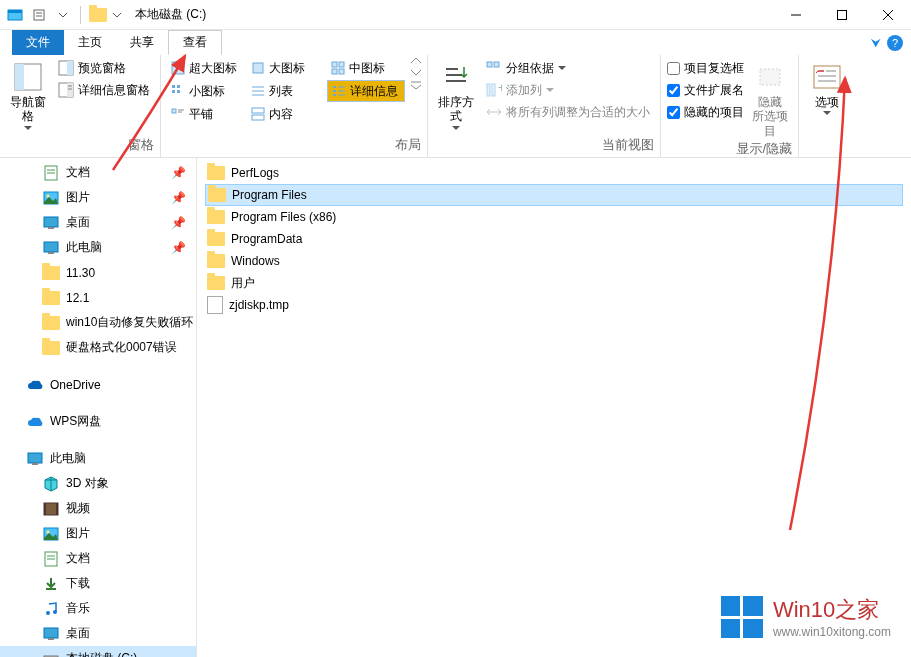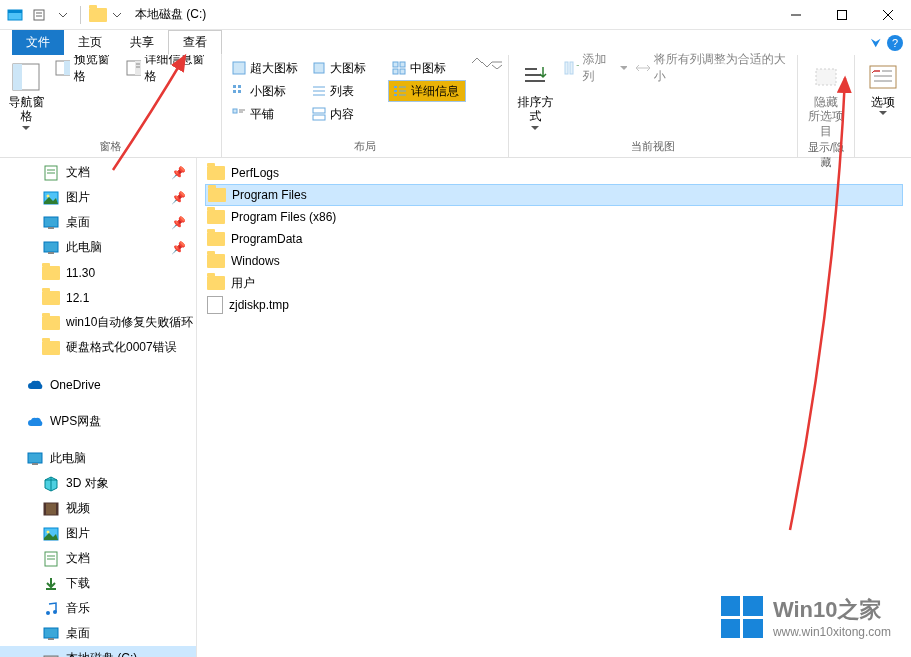--- a/index.html
+++ b/index.html
@@ -18,26 +18,26 @@
 .tab { padding: 0 14px; display: flex; align-items: center; color: #000; cursor: pointer; }
 .tab.file { background: #1979ca; color: #fff; }
 .tab.active { border: 1px solid #ccc; border-bottom: 1px solid #fff; background: #fff; }
 .tabs-right { margin-left: auto; display: flex; align-items: center; padding-right: 8px; gap: 6px; }
 .help-icon { width: 16px; height: 16px; border-radius: 50%; background: #1e88e5; color: #fff; display: flex; align-items: center; justify-content: center; font-size: 11px; }
 
 
 .ribbon { height: 103px; border-bottom: 1px solid #e1e1e1; display: flex; background: #fff; }
 .group { border-right: 1px solid #e1e1e1; display: flex; flex-direction: column; padding: 2px 6px 0; }
 .group-content { flex: 1; display: flex; align-items: flex-start; gap: 4px; }
-.group-label { text-align: center; color: #666; font-size: 11px; padding: 2px 0 3px; }
+.group-label { text-align: right; color: #666; font-size: 13px; padding: 2px 0 3px; }
 .big-btn { width: 44px; display: flex; flex-direction: column; align-items: center; gap: 2px; padding-top: 4px; text-align: center; line-height: 1.2; }
 .big-icon { width: 32px; height: 32px; display: flex; align-items: center; justify-content: center; }
 .small-btn { display: flex; align-items: center; gap: 4px; padding: 2px 4px; height: 22px; }
 .small-btn.selected { border: 1px solid #a2c5e8; background: #eab308; }
-.stack { display: flex; }
+.stack { display: flex; flex-direction: column; }
 .layout-grid { display: grid; grid-template-columns: repeat(3, auto); gap: 1px 2px; }
 .layout-grid .small-btn { width: 78px; }
 .check-row { display: flex; align-items: center; gap: 4px; height: 22px; }
 .check-row input { width: 13px; height: 13px; }
 
 
 .content { display: flex; height: calc(657px - 30px - 25px - 103px); }
 .nav { width: 197px; border-right: 1px solid #e5e5e5; overflow-y: auto; padding-top: 2px; }
 .nav-item { display: flex; align-items: center; height: 25px; gap: 6px; cursor: pointer; }
 .nav-item.selected { background: #cce8ff; }
@@ -55,21 +55,21 @@
 .file-ic { width: 16px; height: 18px; background: #fff; border: 1px solid #aaa; position: relative; }
 
 
 .arrow-svg { position: absolute; pointer-events: none; }
 
 
 .watermark { position: absolute; right: 20px; bottom: 18px; display: flex; align-items: center; gap: 10px; opacity: 0.9; }
 .wm-logo { width: 42px; height: 42px; display: grid; grid-template-columns: 1fr 1fr; grid-template-rows: 1fr 1fr; gap: 3px; }
 .wm-logo div { background: #0078d7; }
 .wm-text { display: flex; flex-direction: column; }
-.wm-title { font-size: 22px; font-weight: bold; color: #737373; }
+.wm-title { font-size: 22px; font-weight: normal; color: #b91c1c; }
 .wm-url { font-size: 12px; color: #777; }
 
 
 svg { display: block; }
 </style>
 </head>
 <body>
 
 <div class="titlebar">
   <div class="qat">
@@ -265,20 +265,30 @@
               <line x1="4" y1="18" x2="24" y2="18" stroke="#555" stroke-width="2"></line>
               <path d="M22 4 L22 14 M19 11 L22 14 L25 11" fill="none" stroke="#2e7d32" stroke-width="1.5"></path>
             </svg>
           </div>
         <span>排序方式</span>
         <svg width="8" height="5">
             <path d="M0 0 L4 4 L8 0" fill="#555"></path>
           </svg>
       </div>
       <div class="stack">
+        <div class="small-btn">
+          <svg width="16" height="14">
+              <rect x="1" y="1" width="5" height="5" fill="#cde6f7" stroke="#6aa9de"></rect>
+              <rect x="8" y="1" width="5" height="5" fill="#cde6f7" stroke="#6aa9de"></rect>
+            </svg>
+          <span>分组依据</span>
+          <svg width="8" height="5">
+              <path d="M0 0 L4 4 L8 0" fill="#555"></path>
+            </svg>
+        </div>
         <div class="small-btn" style="opacity:0.5">
           <svg width="16" height="14">
               <rect x="1" y="1" width="3" height="12" fill="#cde6f7" stroke="#6aa9de"></rect>
               <rect x="6" y="1" width="3" height="12" fill="#cde6f7" stroke="#6aa9de"></rect>
               <text x="12" y="9" fill="#2e7d32" font-size="10">+</text>
             </svg>
           <span>添加列</span>
           <svg width="8" height="5">
               <path d="M0 0 L4 4 L8 0" fill="#555"></path>
             </svg>
@@ -290,20 +300,34 @@
             </svg>
           <span>将所有列调整为合适的大小</span>
         </div>
       </div>
     </div>
     <div class="group-label">当前视图</div>
   </div>
 
   <div class="group">
     <div class="group-content">
+      <div class="stack">
+        <div class="check-row">
+            <input type="checkbox" style="">
+            <span>项目复选框</span>
+          </div>
+        <div class="check-row">
+            <input type="checkbox" checked="" style="">
+            <span>文件扩展名</span>
+          </div>
+        <div class="check-row">
+            <input type="checkbox" checked="" style="">
+            <span>隐藏的项目</span>
+          </div>
+      </div>
       <div class="big-btn" style="opacity:0.55">
         <div class="big-icon">
             <svg width="28" height="28">
               <rect x="4" y="6" width="20" height="16" fill="#eee" stroke="#aaa" stroke-dasharray="2 2"></rect>
             </svg>
           </div>
         <span style="white-space:pre-line">隐藏
 所选项目</span>
       </div>
     </div>

